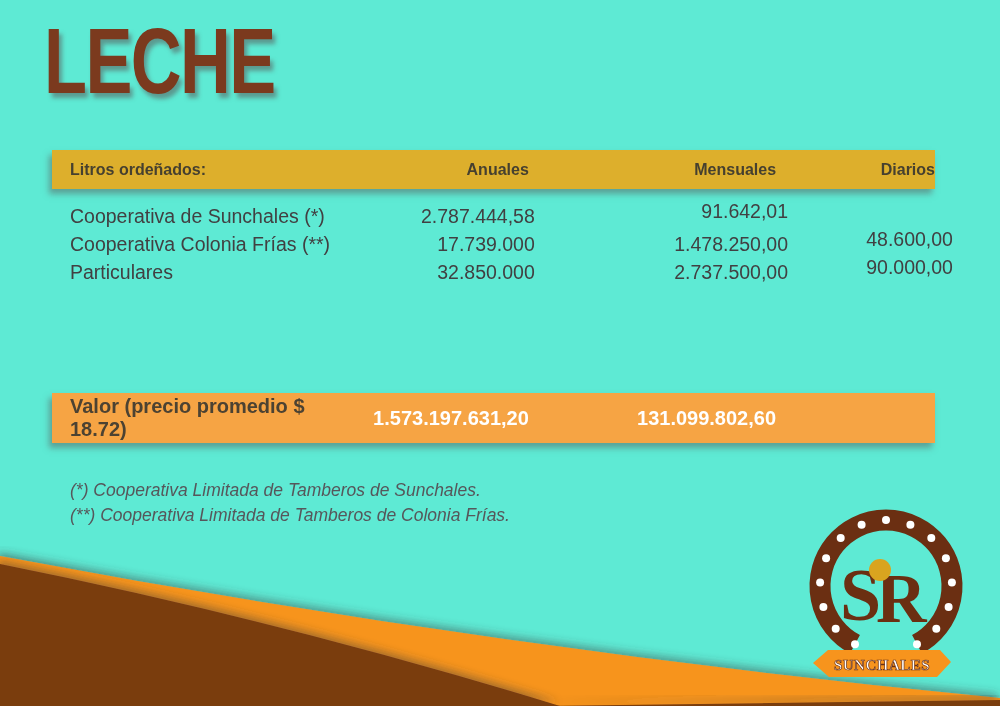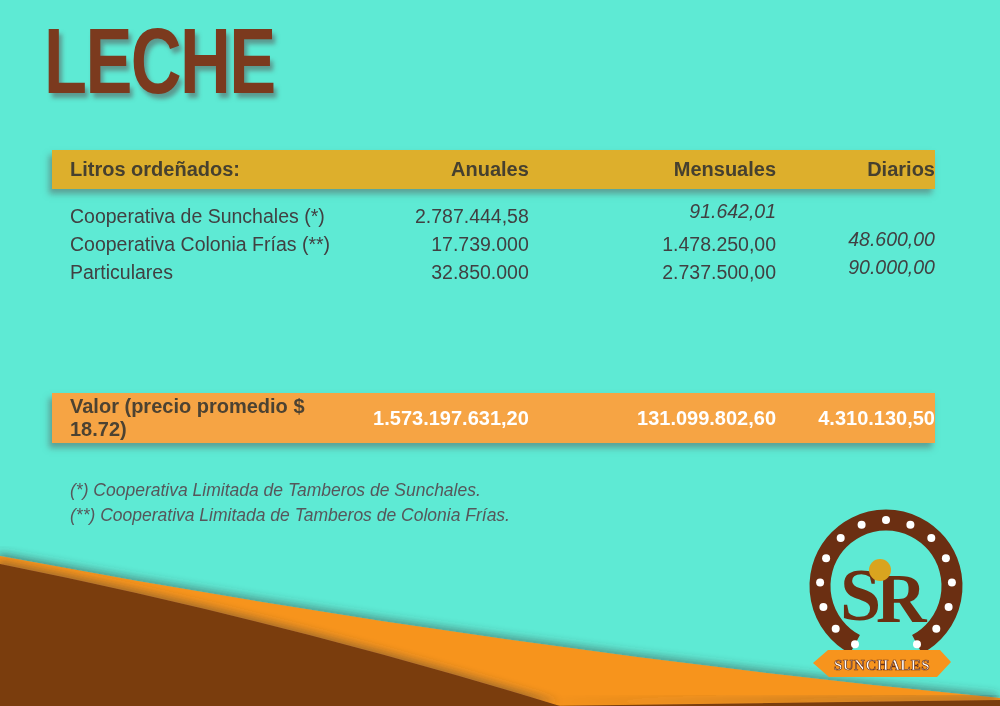--- a/index.html
+++ b/index.html
@@ -22,28 +22,28 @@
   }
   .bar{
     position:absolute; left:52px; width:883px;
     display:grid; grid-template-columns:34% 20% 28% 18%; align-items:center;
     box-shadow:-3px 5px 6px rgba(90,90,90,0.5);
   }
   .c0{padding-left:18px; text-align:left;}
   .c1,.c2,.c3{text-align:right;}
   .header-bar{
     top:150px; height:39px; background:var(--header-gold);
-    font-weight:700; font-size:20px; color:#46402f;
+    font-weight:700; font-size:16px; color:#46402f;
   }
   .rows{
     position:absolute; left:52px; width:883px; top:202px;
     font-size:19.5px; color:var(--text-dark);
   }
-  .data-row{display:grid; grid-template-columns:34% 20% 28% 18%; height:28px; align-items:center;}
-  .data-row .c3{transform:translateY(-5px);font-style:italic;}
+  .data-row{display:grid; grid-template-columns:34% 20% 28% 18%; height:28px; align-items:center;gap:6px;}
+  .data-row .c3{transform:translateY(-5px);}
   .totals-bar{
     top:308px; height:43px; background:var(--row-orange);
     font-weight:700; font-size:20px; color:#3f3a2e;
   }
   .valor-bar{
     top:393px; height:50px; background:var(--row-orange);
     font-size:20px; color:#4c4232;font-weight:bold;
   }
   .valor-bar .val{color:var(--value-white);}
   .footnotes{
@@ -85,21 +85,20 @@
       <div class="c2">2.737.500,00</div>
       <div class="c3">90.000,00</div>
     </div>
   </div>
 
 
   <div class="bar valor-bar">
     <div class="c0">Valor (precio promedio $ 18.72)</div>
     <div class="c1 val">1.573.197.631,20</div>
     <div class="c2 val">131.099.802,60</div>
-    <div class="c3 val">4.310.130,50</div>
   </div>
 
   <div class="footnotes">
     <div>(*) Cooperativa Limitada de Tamberos de Sunchales.</div>
     <div>(**) Cooperativa Limitada de Tamberos de Colonia Frías.</div>
   </div>
 
   <svg class="bottom-decor" viewBox="0 0 1000 160" width="1000" height="160" aria-hidden="true">
     <defs>
       <filter id="upshadow" x="-20%" y="-80%" width="140%" height="260%">

